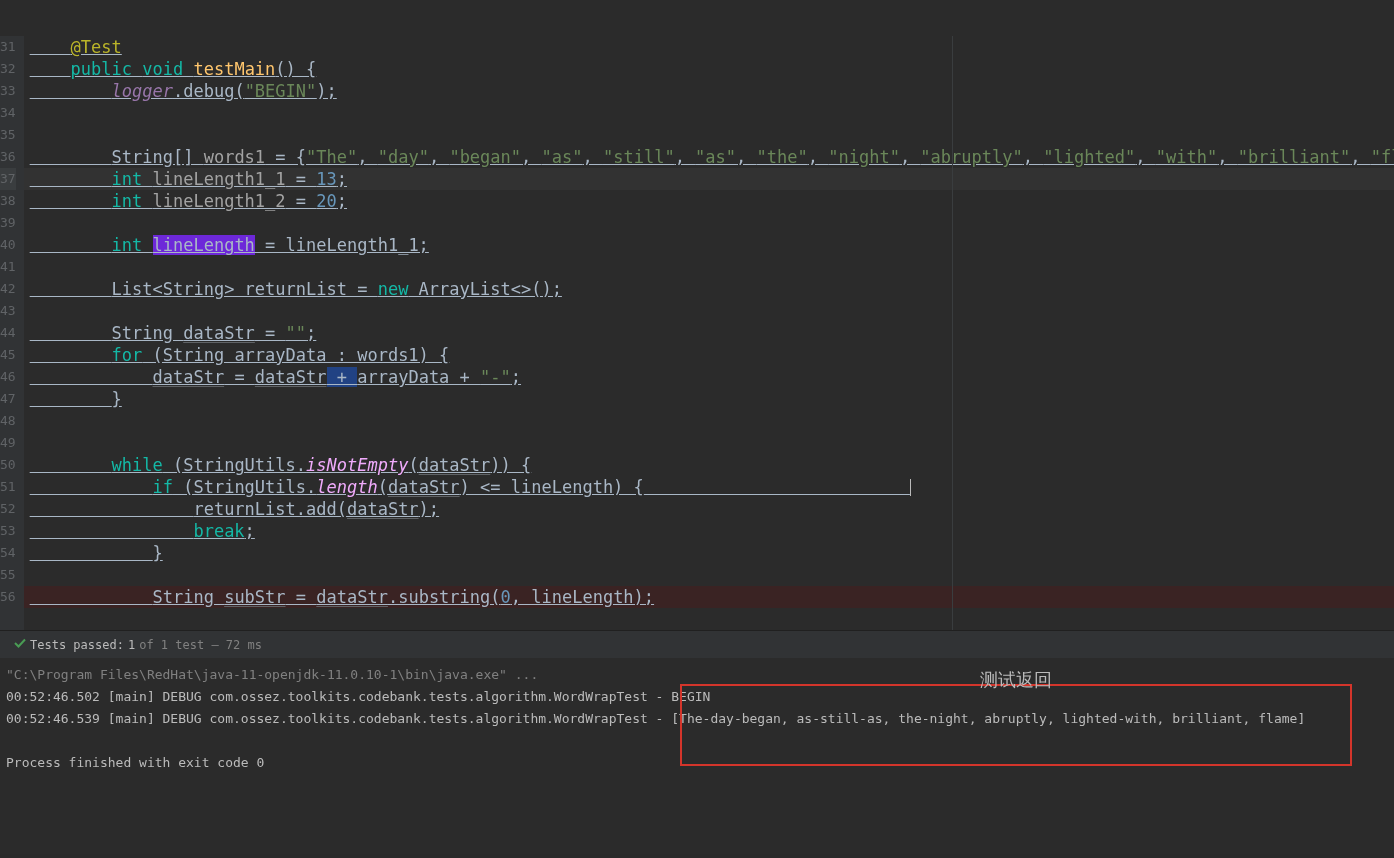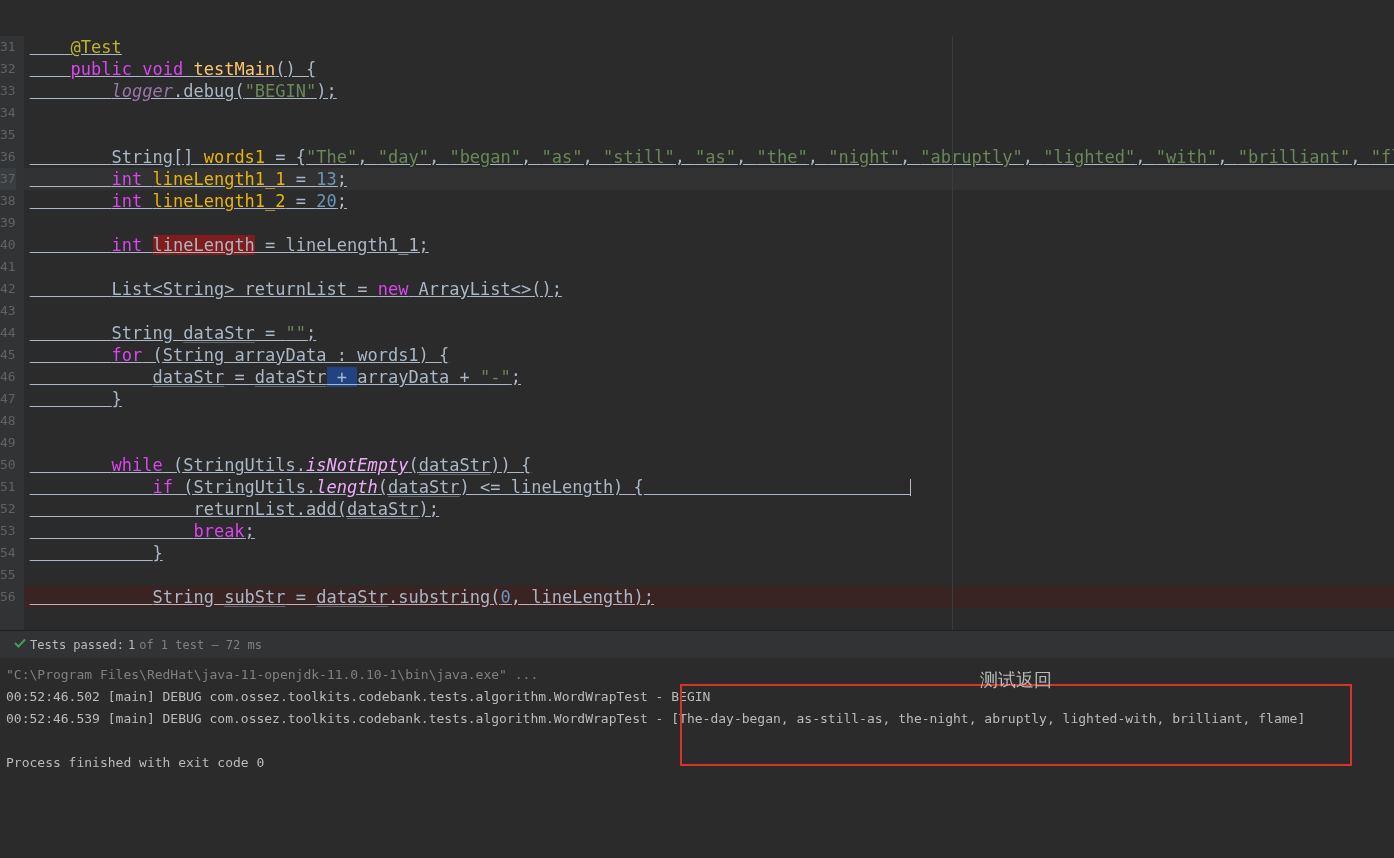--- a/index.html
+++ b/index.html
@@ -52,31 +52,31 @@
     line-height: 22px;
     white-space: pre;
     padding-left: 6px;
     font-size: 17px;
     text-decoration: underline;
   }
   .code-line.highlight { background: #323232; }
   .code-line.bp { background: #3a2323; }
   
   .anno { color: #bbb529; }
-  .kw { color: #d946ef; }
+  .kw { color: #14b8a6; }
   .fn { color: #ffc66d; }
-  .id { color: #eab308; }
+  .id { color: #a3a3a3; }
   .it { font-style: italic; color: #9876aa; }
   .it-fn { font-style: italic; color: #f0abfc; }
   .str { color: #6a8759; }
   .num { color: #6897bb; }
   .pun { color: #a9b7c6; }
   .ul { text-decoration: underline; text-decoration-color: #606366; text-underline-offset: 3px; }
   .hl-box { background: #214283; }
-  .sel { background: #7f1d1d; }
+  .sel { background: #6d28d9; }
   .right-margin {
     position: absolute;
     left: 928px;
     top: 0;
     width: 1px;
     height: 100%;
     background: #3a3d3f;
   }
   .text-cursor {
     display:inline-block;

